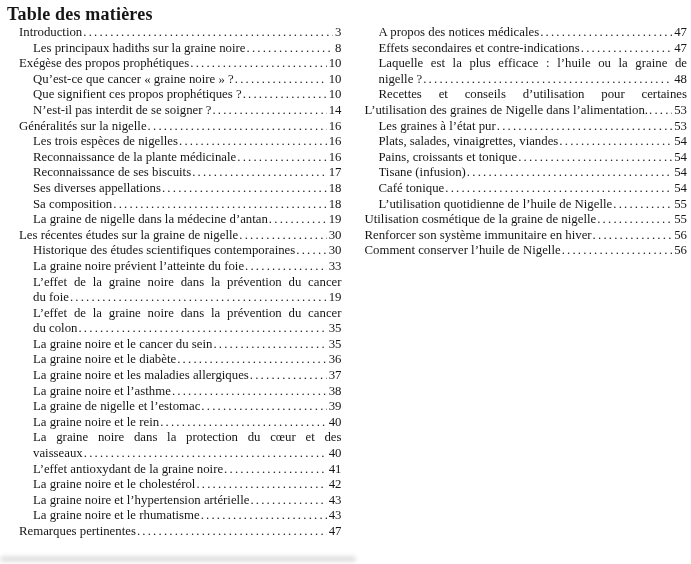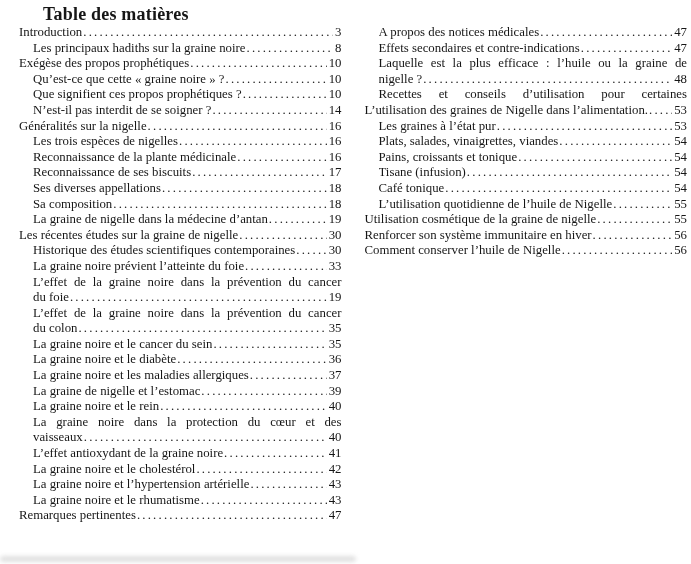--- a/index.html
+++ b/index.html
@@ -20,21 +20,20 @@
     box-sizing: border-box;
     width: 691px; height: 564px;
   }
   .col { flex: 1 1 0; min-width: 0; }
   .toc-title {
     font-size: 18px;
     font-weight: bold;
     line-height: 21px;
     letter-spacing: 0.2px;
     white-space: nowrap;
-    margin-left: 36px;
   }
   .col-right { padding-top: 21px; box-sizing: border-box; }
   .entry { font-size: 12.8px; line-height: 15.6px; }
   .entry.level1 { padding-left: 12px; }
   .entry.level2 { padding-left: 26px; }
   .justline {
     text-align: justify;
     text-align-last: justify;
     text-justify: inter-word;
     white-space: normal;
@@ -89,21 +88,21 @@
         </div>
         <div class="entry level1">
           <div class="row">
             <span class="t">Exégèse des propos prophétiques</span>
             <span class="dots"></span>
             <span class="pg">10</span>
           </div>
         </div>
         <div class="entry level2">
           <div class="row">
-            <span class="t">Qu’est-ce que cette « graine noire » ?</span>
+            <span class="t">Qu’est-ce que cancer « graine noire » ?</span>
             <span class="dots"></span>
             <span class="pg">10</span>
           </div>
         </div>
         <div class="entry level2">
           <div class="row">
             <span class="t">Que signifient ces propos prophétiques ?</span>
             <span class="dots"></span>
             <span class="pg">10</span>
           </div>
@@ -213,20 +212,27 @@
             <span class="t">La graine noire et le diabète</span>
             <span class="dots"></span>
             <span class="pg">36</span>
           </div>
         </div>
         <div class="entry level2">
           <div class="row">
             <span class="t">La graine noire et les maladies allergiques</span>
             <span class="dots"></span>
             <span class="pg">37</span>
+          </div>
+        </div>
+        <div class="entry level2">
+          <div class="row">
+            <span class="t">La graine noire et l’asthme</span>
+            <span class="dots"></span>
+            <span class="pg">38</span>
           </div>
         </div>
         <div class="entry level2">
           <div class="row">
             <span class="t">La graine de nigelle et l’estomac</span>
             <span class="dots"></span>
             <span class="pg">39</span>
           </div>
         </div>
         <div class="entry level2">

